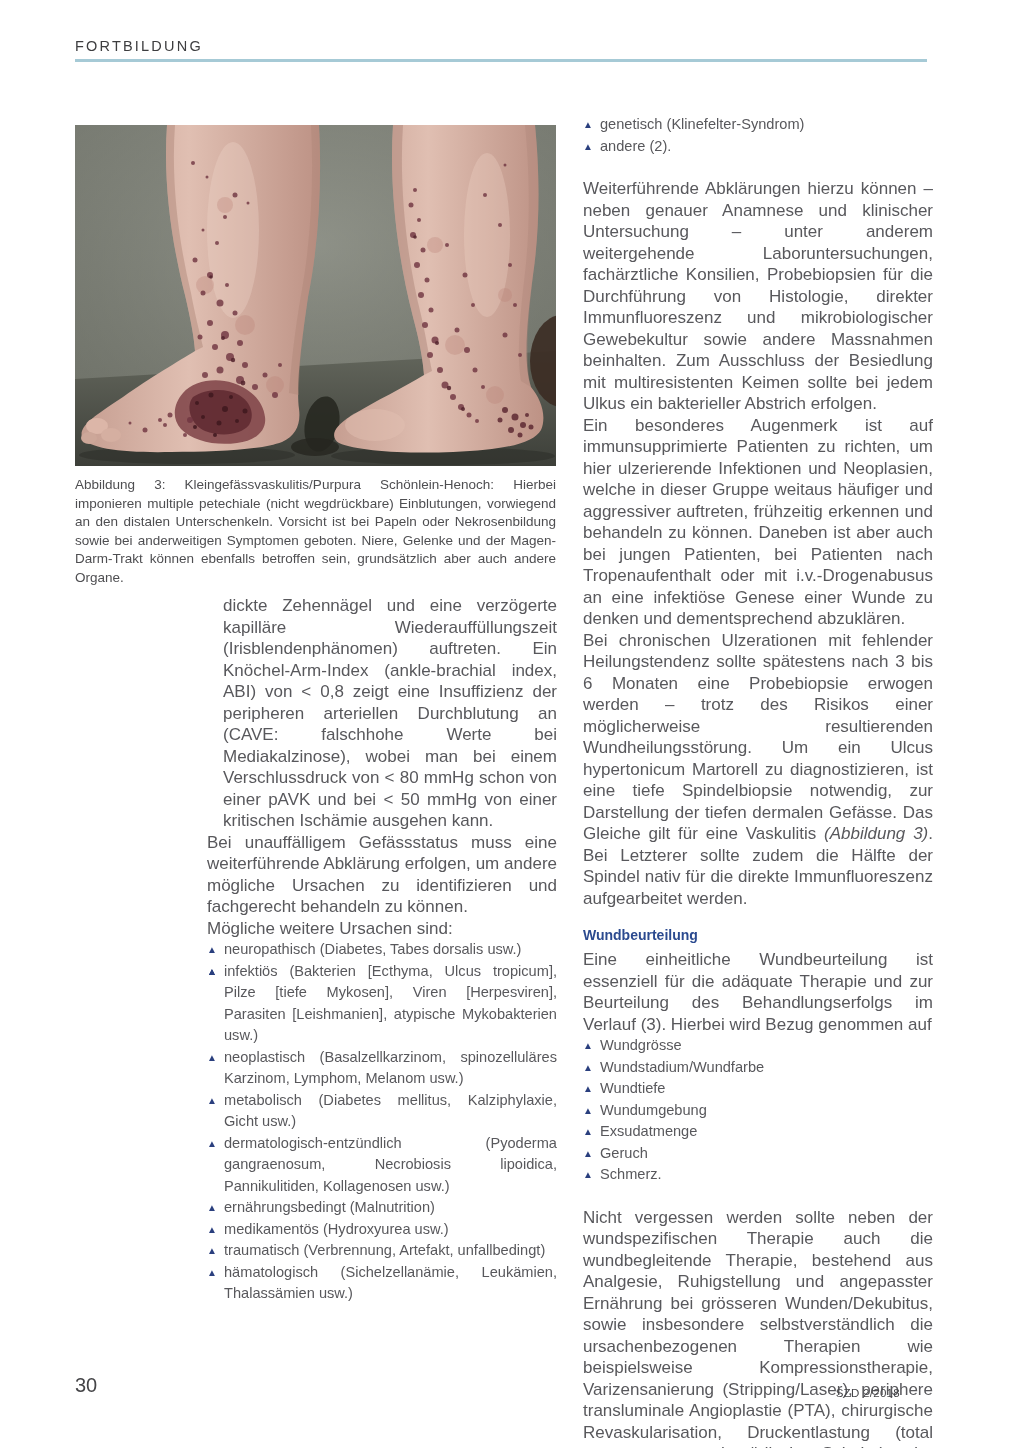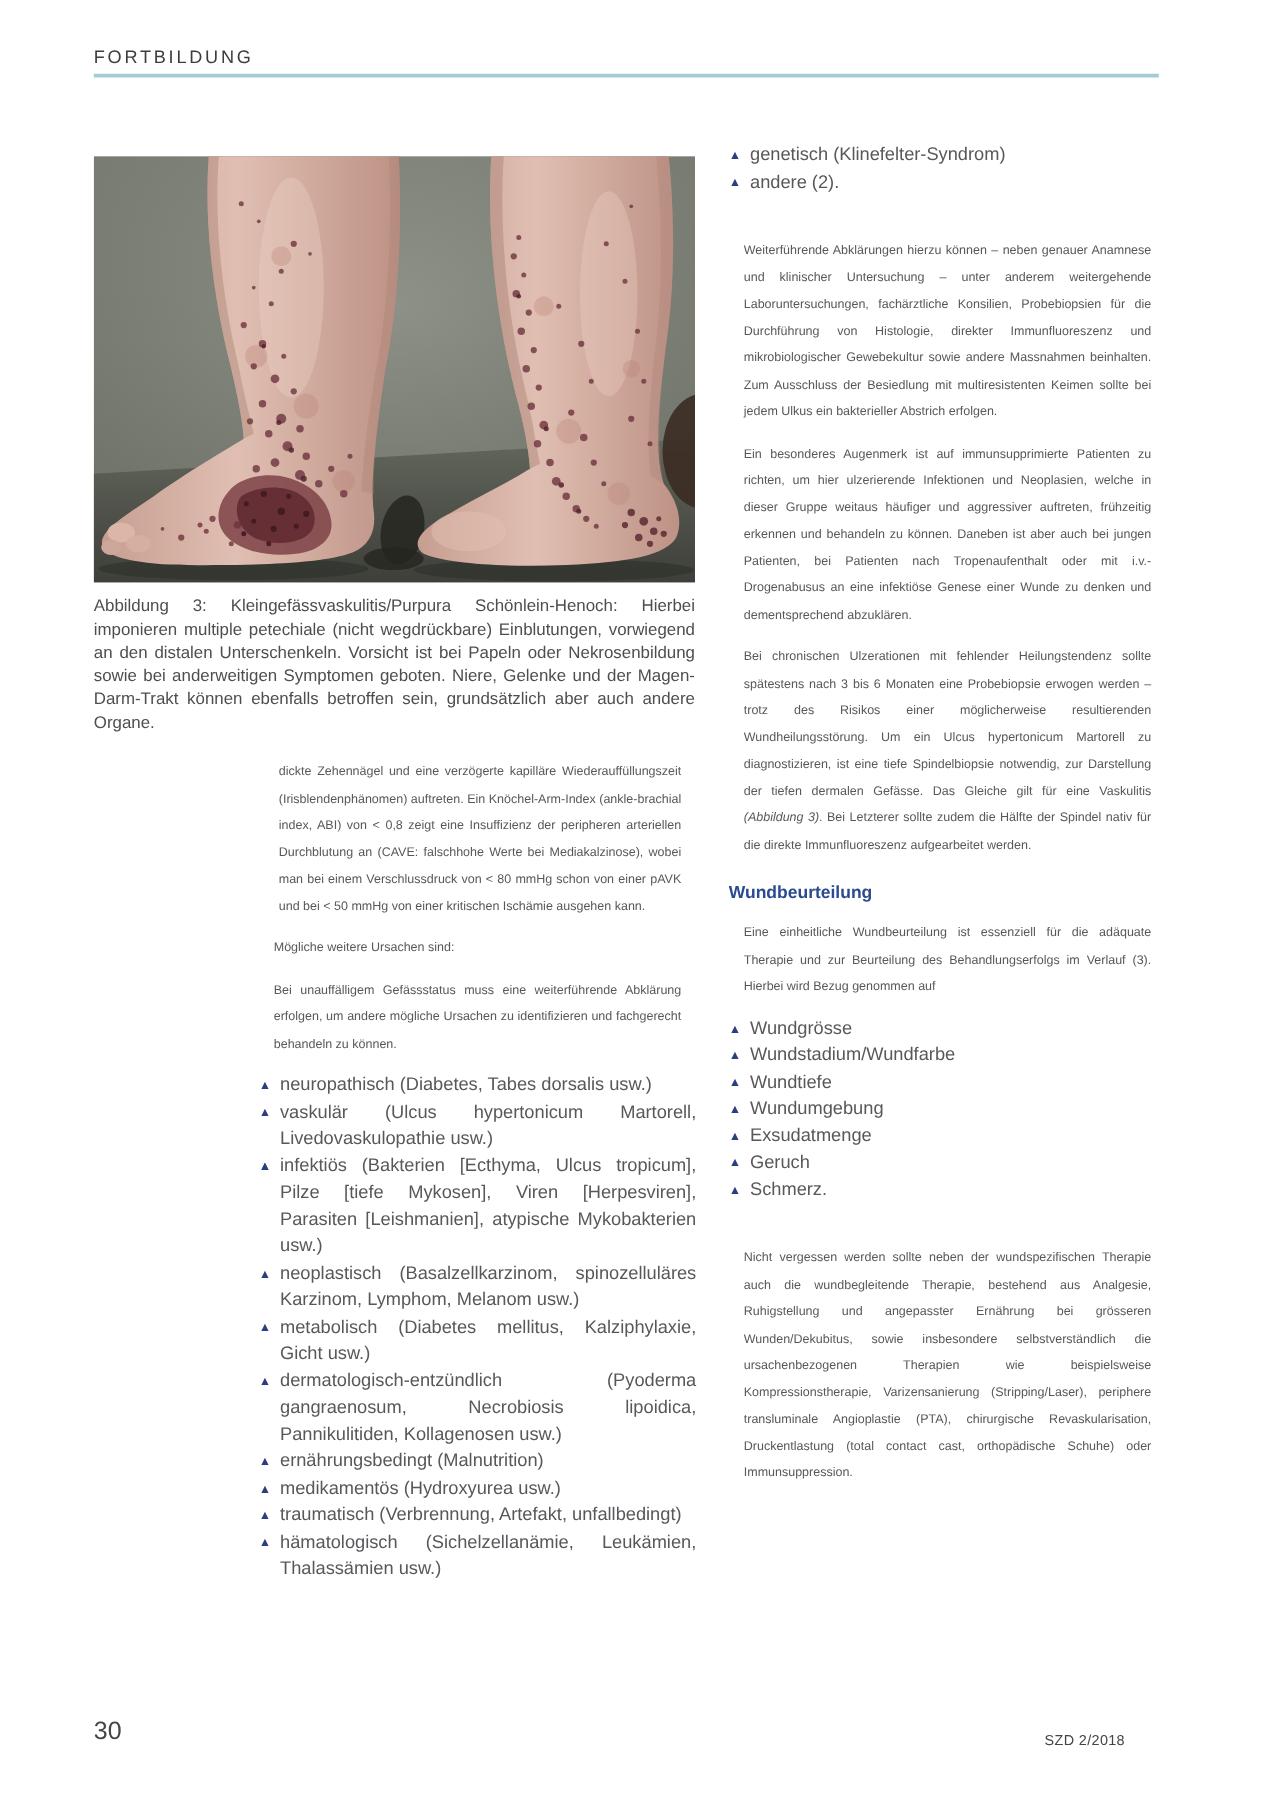--- a/index.html
+++ b/index.html
@@ -27,21 +27,21 @@
   .figure svg{display:block;width:481px;height:341px;}
   .caption{
     margin-top:10px;font-size:13.5px;line-height:18.6px;
     text-align:justify;color:var(--caption-gray);
     hyphens:auto;-webkit-hyphens:auto;
   }
   .col{position:absolute;width:350px;}
   .col-left{left:207px;top:595px;}
   .col-right{left:583px;top:114px;}
   .col p{
-    margin:12px;font-size:10px;line-height:21.5px;text-align:justify;
+    margin:0;font-size:17px;line-height:21.5px;text-align:justify;
     color:var(--body-gray);hyphens:auto;-webkit-hyphens:auto;
   }
   .col p.indent{margin-left:16px;}
   .blist{list-style:none;margin:0;padding:0;}
   .blist li{
     position:relative;padding-left:17px;font-size:14.6px;line-height:21.5px;
     text-align:justify;color:var(--body-gray);hyphens:auto;-webkit-hyphens:auto;
   }
   .tri{
     position:absolute;left:0;top:0;font-size:10px;line-height:21.5px;
@@ -252,27 +252,27 @@
           <circle cx="388" cy="284" r="2"></circle>
         <circle cx="136" cy="152" r="1.8"></circle>
           <circle cx="340" cy="112" r="1.8"></circle>
       </g>
     </svg>
     <figcaption class="caption">Abbildung 3: Kleingefässvaskulitis/Purpura Schönlein-Henoch: Hierbei imponieren multiple petechiale (nicht wegdrückbare) Einblutungen, vorwiegend an den distalen Unterschenkeln. Vorsicht ist bei Papeln oder Nekrosenbildung sowie bei anderweitigen Symptomen geboten. Niere, Gelenke und der Magen-Darm-Trakt können ebenfalls betroffen sein, grundsätzlich aber auch andere Organe.</figcaption>
   </figure>
 
   <div class="col col-left">
     <p class="indent">dickte Zehennägel und eine verzögerte kapilläre Wiederauffüllungszeit (Irisblendenphänomen) auftreten. Ein Knöchel-Arm-Index (ankle-brachial index, ABI) von &lt; 0,8 zeigt eine Insuffizienz der peripheren arteriellen Durchblutung an (CAVE: falschhohe Werte bei Mediakalzinose), wobei man bei einem Verschlussdruck von &lt; 80 mmHg schon von einer pAVK und bei &lt; 50 mmHg von einer kritischen Ischämie ausgehen kann.</p>
+    <p>Bei unauffälligem Gefässstatus muss eine weiterführende Abklärung erfolgen, um andere mögliche Ursachen zu identifizieren und fachgerecht behandeln zu können.</p>
     <p>Mögliche weitere Ursachen sind:</p>
-    <p>Bei unauffälligem Gefässstatus muss eine weiterführende Abklärung erfolgen, um andere mögliche Ursachen zu identifizieren und fachgerecht behandeln zu können.</p>
     <ul class="blist">
 
         <li><span class="tri">▲</span><span>neuropathisch (Diabetes, Tabes dorsalis usw.)</span></li>
 
-        <li><span class="tri">▲</span><span>vaskulär (Ulcus hypertonicum Martorell, Livedovaskulopathie usw.)</span></li>
+        <li><span class="tri">▲</span></li>
 
         <li><span class="tri">▲</span></li>
 
         <li><span class="tri">▲</span><span>infektiös (Bakterien [Ecthyma, Ulcus tropicum], Pilze [tiefe Mykosen], Viren [Herpesviren], Parasiten [Leishmanien], atypische Mykobakterien usw.)</span></li>
 
         <li><span class="tri">▲</span><span>neoplastisch (Basalzellkarzinom, spinozelluläres Karzinom, Lymphom, Melanom usw.)</span></li>
 
         <li><span class="tri">▲</span><span>metabolisch (Diabetes mellitus, Kalziphylaxie, Gicht usw.)</span></li>
 
         <li><span class="tri">▲</span><span>dermatologisch-entzündlich (Pyoderma gangraenosum, Necrobiosis lipoidica, Pannikulitiden, Kollagenosen usw.)</span></li>

